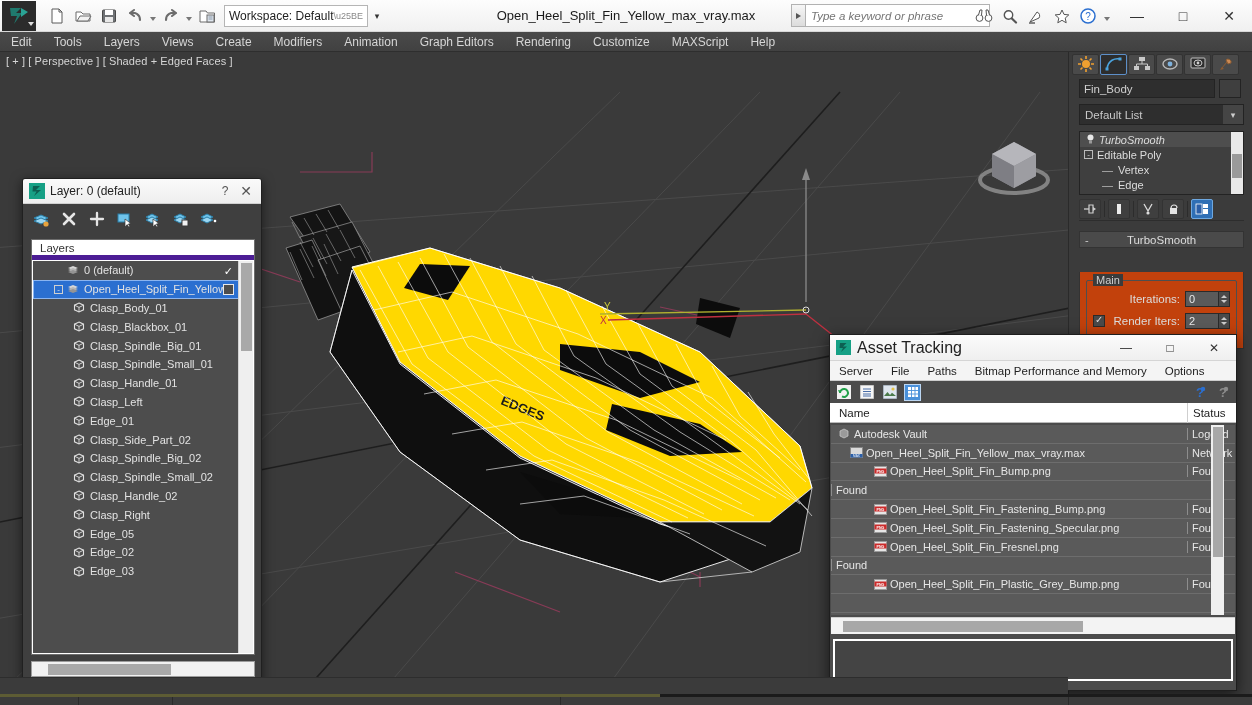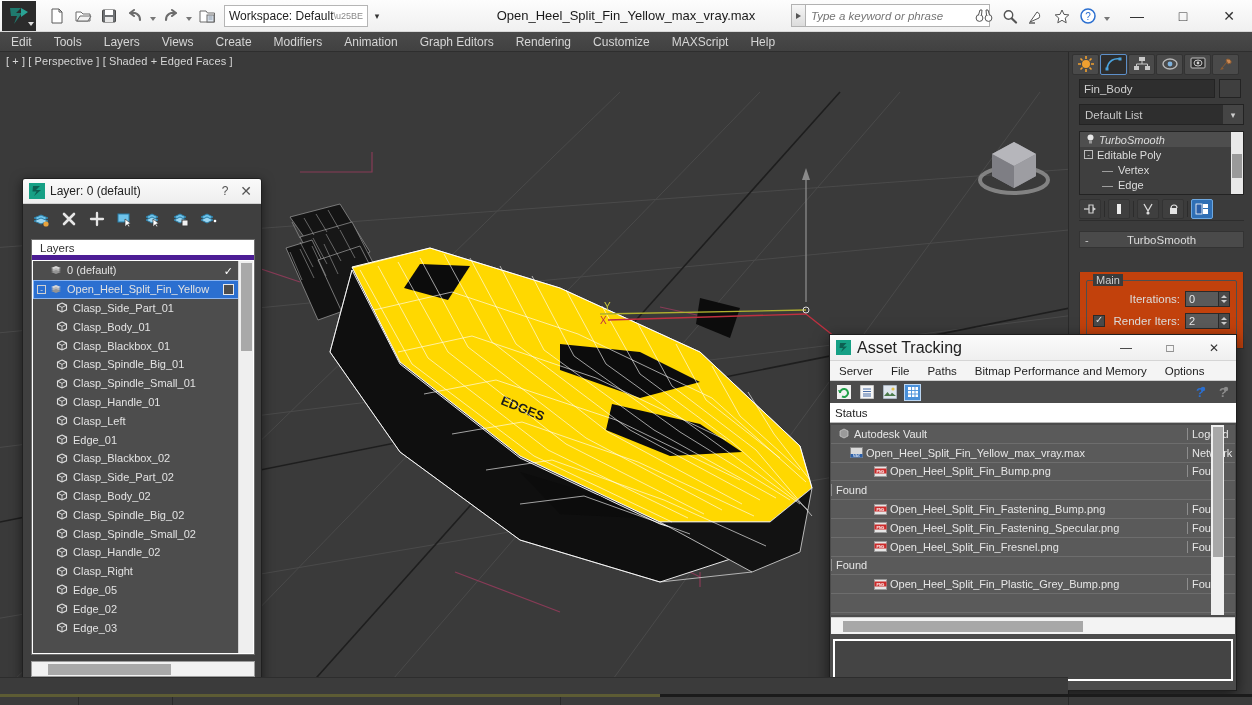--- a/index.html
+++ b/index.html
@@ -73,21 +73,21 @@
   .ld-title .x { width:22px; text-align:center; color:#555; font-size:14px;}
   .ld-tools { height:30px; display:flex; align-items:center; gap:8px; padding:0 8px; background:#3f3f3f;}
   .ld-tools .b { width:20px;height:20px; display:flex;align-items:center;justify-content:center; }
   .ld-list { position:absolute; left:8px; top:60px; width:224px; height:416px; background:#fff;
      border:1px solid #6d6d6d; }
   .ld-colhdr { height:20px; background:#fff; border-bottom:5px solid #4c1d95; display:flex;
      align-items:center; padding-left:8px; font-size:11.5px; color:#333;}
   .ld-rows { position:absolute; left:1px; top:21px; width:206px; bottom:1px; background:#4d4d4d;
      overflow:hidden; }
   .lrow { height:18.8px; display:flex; align-items:center; font-size:11px; color:#e2e2e2;
-     padding-left:4px; position:relative;}
+     padding-left:21px; position:relative;}
   .lrow.sel { background:#2b6fd0; outline:1px solid #8ab4f0; outline-offset:-1px; }
   .lrow .indent { display:inline-block; }
   .lrow .licon { width:14px;height:12px; margin-right:4px; display:inline-flex;align-items:center;justify-content:center;}
   .lrow .chk { position:absolute; right:6px; top:4px; color:#fff; font-size:11px;}
   .lrow .box { position:absolute; right:5px; top:4px; width:11px;height:11px;
      border:1px solid #e8e8e8; background:#4d4d4d;}
   .lrow .expander { width:9px;height:9px;border:1px solid #d0d0d0; color:#e8e8e8; font-size:8px;
      line-height:7px; text-align:center; margin-right:3px; background:transparent;}
   .ld-vscroll { position:absolute; right:1px; top:21px; width:15px; bottom:1px; background:#efefef;
      border-left:1px solid #d2d2d2;}
@@ -513,30 +513,20 @@
             <span class="box"></span>
           </div>
           <div class="lrow">
             <span class="indent" style="width:18px"></span>
             <span class="licon">
               <svg width="12" height="11" viewBox="0 0 12 11">
                 <path d="M6 1 L10.5 3.2 L10.5 7.8 L6 10 L1.5 7.8 L1.5 3.2 Z" fill="none" stroke="#e0e0e0" stroke-width="1.1"></path>
                 <path d="M1.5 3.2 L6 5.4 L10.5 3.2 M6 5.4 L6 10" stroke="#e0e0e0" stroke-width=".9" fill="none"></path>
               </svg>
             </span>
-            <span>Clasp_Side_Part_01</span>
-          </div>
-          <div class="lrow">
-            <span class="indent" style="width:18px"></span>
-            <span class="licon">
-              <svg width="12" height="11" viewBox="0 0 12 11">
-                <path d="M6 1 L10.5 3.2 L10.5 7.8 L6 10 L1.5 7.8 L1.5 3.2 Z" fill="none" stroke="#e0e0e0" stroke-width="1.1"></path>
-                <path d="M1.5 3.2 L6 5.4 L10.5 3.2 M6 5.4 L6 10" stroke="#e0e0e0" stroke-width=".9" fill="none"></path>
-              </svg>
-            </span>
             <span>Clasp_Body_01</span>
           </div>
           <div class="lrow">
             <span class="indent" style="width:18px"></span>
             <span class="licon">
               <svg width="12" height="11" viewBox="0 0 12 11">
                 <path d="M6 1 L10.5 3.2 L10.5 7.8 L6 10 L1.5 7.8 L1.5 3.2 Z" fill="none" stroke="#e0e0e0" stroke-width="1.1"></path>
                 <path d="M1.5 3.2 L6 5.4 L10.5 3.2 M6 5.4 L6 10" stroke="#e0e0e0" stroke-width=".9" fill="none"></path>
               </svg>
             </span>
@@ -593,41 +583,21 @@
             <span>Edge_01</span>
           </div>
           <div class="lrow">
             <span class="indent" style="width:18px"></span>
             <span class="licon">
               <svg width="12" height="11" viewBox="0 0 12 11">
                 <path d="M6 1 L10.5 3.2 L10.5 7.8 L6 10 L1.5 7.8 L1.5 3.2 Z" fill="none" stroke="#e0e0e0" stroke-width="1.1"></path>
                 <path d="M1.5 3.2 L6 5.4 L10.5 3.2 M6 5.4 L6 10" stroke="#e0e0e0" stroke-width=".9" fill="none"></path>
               </svg>
             </span>
-            <span>Clasp_Blackbox_02</span>
-          </div>
-          <div class="lrow">
-            <span class="indent" style="width:18px"></span>
-            <span class="licon">
-              <svg width="12" height="11" viewBox="0 0 12 11">
-                <path d="M6 1 L10.5 3.2 L10.5 7.8 L6 10 L1.5 7.8 L1.5 3.2 Z" fill="none" stroke="#e0e0e0" stroke-width="1.1"></path>
-                <path d="M1.5 3.2 L6 5.4 L10.5 3.2 M6 5.4 L6 10" stroke="#e0e0e0" stroke-width=".9" fill="none"></path>
-              </svg>
-            </span>
             <span>Clasp_Side_Part_02</span>
-          </div>
-          <div class="lrow">
-            <span class="indent" style="width:18px"></span>
-            <span class="licon">
-              <svg width="12" height="11" viewBox="0 0 12 11">
-                <path d="M6 1 L10.5 3.2 L10.5 7.8 L6 10 L1.5 7.8 L1.5 3.2 Z" fill="none" stroke="#e0e0e0" stroke-width="1.1"></path>
-                <path d="M1.5 3.2 L6 5.4 L10.5 3.2 M6 5.4 L6 10" stroke="#e0e0e0" stroke-width=".9" fill="none"></path>
-              </svg>
-            </span>
-            <span>Clasp_Body_02</span>
           </div>
           <div class="lrow">
             <span class="indent" style="width:18px"></span>
             <span class="licon">
               <svg width="12" height="11" viewBox="0 0 12 11">
                 <path d="M6 1 L10.5 3.2 L10.5 7.8 L6 10 L1.5 7.8 L1.5 3.2 Z" fill="none" stroke="#e0e0e0" stroke-width="1.1"></path>
                 <path d="M1.5 3.2 L6 5.4 L10.5 3.2 M6 5.4 L6 10" stroke="#e0e0e0" stroke-width=".9" fill="none"></path>
               </svg>
             </span>
             <span>Clasp_Spindle_Big_02</span>
@@ -915,20 +885,21 @@
       </span>
       <span class="tb">
         <svg width="15" height="14" viewBox="0 0 15 14">
             <text x="4" y="12" font-size="13" fill="#8b8b8b" font-family="Liberation Sans" font-weight="bold">?</text>
             <circle cx="11" cy="4" r="2.2" fill="#8b8b8b"></circle>
           </svg>
       </span>
     </div>
 
     <div class="at-hdr">
+      <span class="h1">Name</span>
       <span class="h2">Status</span>
     </div>
 
     <div class="at-body" id="at-rows">
         <div class="at-row">
           <span class="nm">
             <span style="display:inline-block;flex:none;width:6px"></span>
             <span class="ri">
               <svg width="12" height="11" viewBox="0 0 12 11">
                 <path d="M6 1 L10 3 L10 8 L6 10 L2 8 L2 3 Z" fill="#9a9a9a" stroke="#cfcfcf" stroke-width=".7"></path>

